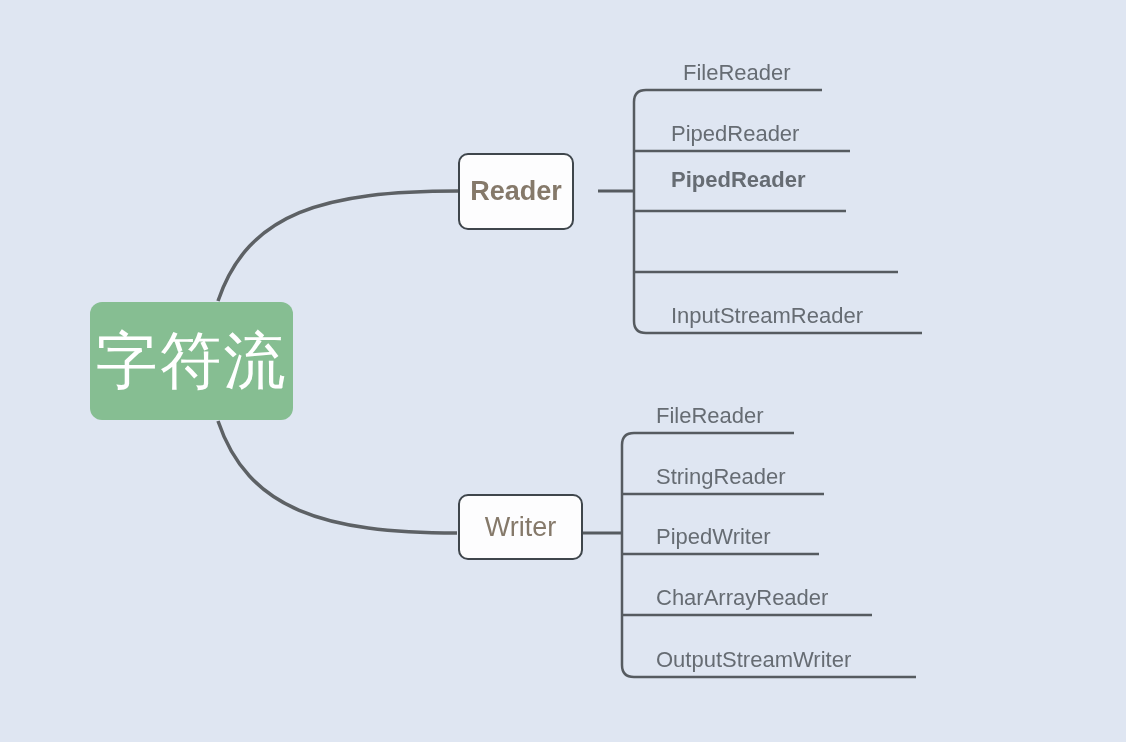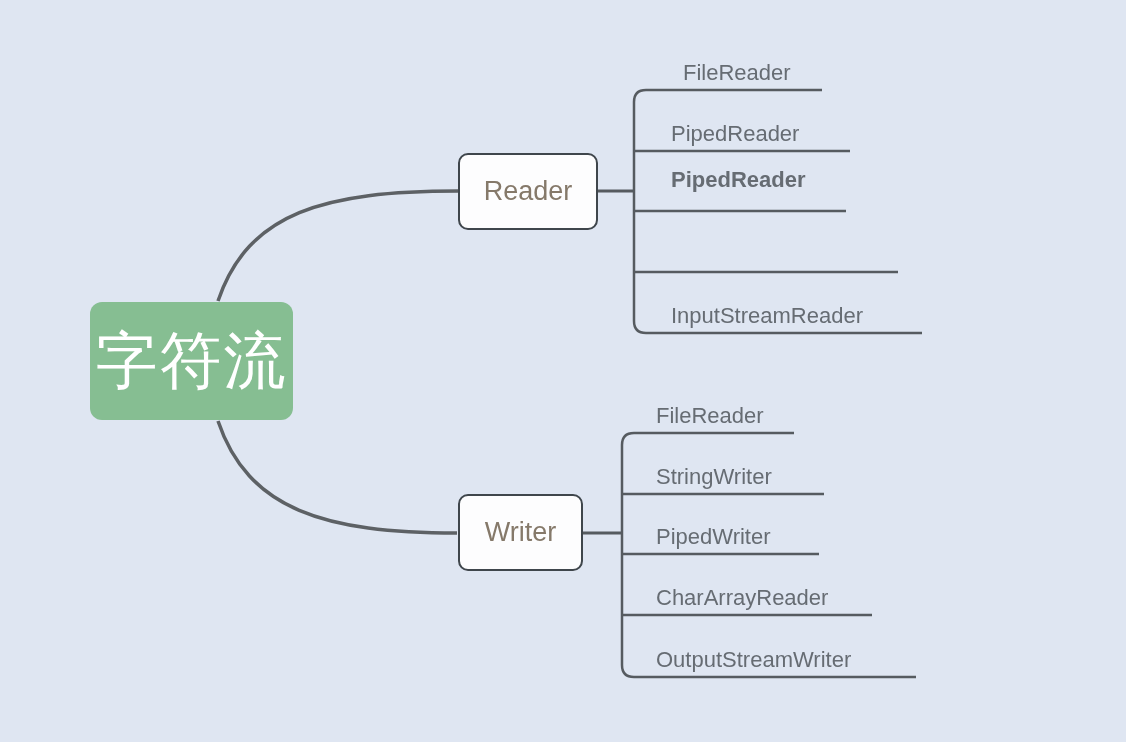--- a/index.html
+++ b/index.html
@@ -37,22 +37,22 @@
     font-size: 62px;
     letter-spacing: 2px;
   }
   .branch-node {
     background: #fdfdfe;
     border: 2.5px solid #3f464c;
     border-radius: 10px;
     color: #85796a;
     font-size: 27px;
   }
-  .branch-node.reader { left: 458px; top: 153px; width: 140px; height: 77px; }
-  .branch-node.writer { left: 458px; top: 494px; width: 125px; height: 77px; }
+  .branch-node.reader { left: 458px; top: 153px; width: 116px; height: 77px; font-weight: bold; }
+  .branch-node.writer { left: 458px; top: 494px; width: 125px; height: 66px; }
   .leaf {
     position: absolute;
     z-index: 2;
     color: #666c73;
     font-size: 22px;
     line-height: 28px;
     white-space: nowrap;
   }
   .leaf.r { left: 671px; }
   .leaf.w { left: 656px; }
@@ -94,18 +94,18 @@
 
   <div class="node branch-node reader">Reader</div>
   <div class="node branch-node writer">Writer</div>
 
   <div class="leaf r r0">FileReader</div>
   <div class="leaf r r1">PipedReader</div>
   <div class="leaf r r2">PipedReader</div>
   <div class="leaf r r4">InputStreamReader</div>
 
   <div class="leaf w w0">FileReader</div>
-  <div class="leaf w w1">StringWriter</div>
+  <div class="leaf w w1">StringReader</div>
   <div class="leaf w w2">PipedWriter</div>
   <div class="leaf w w3">CharArrayReader</div>
   <div class="leaf w w4">OutputStreamWriter</div>
 
 </div>
 
 </body></html>

